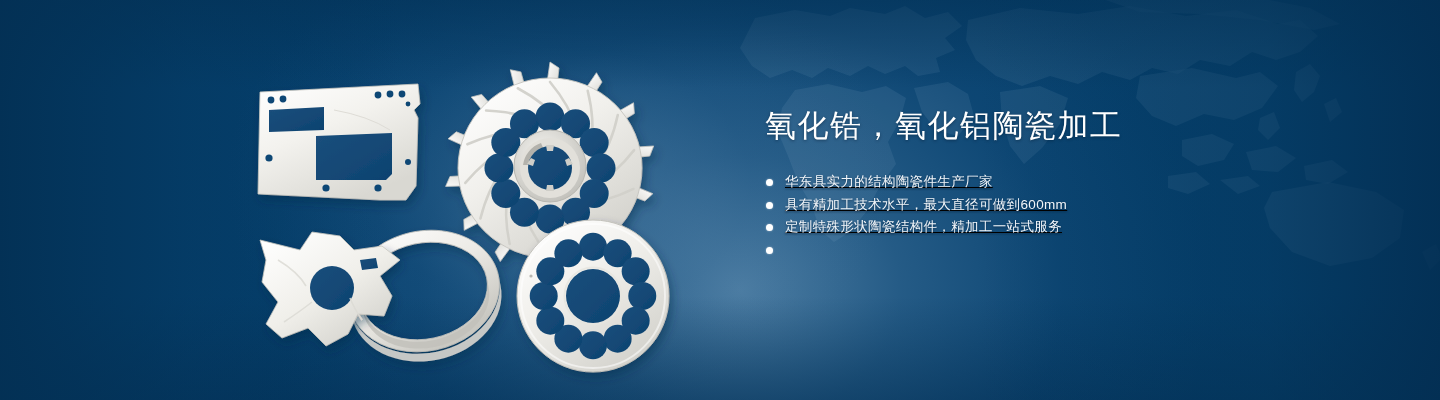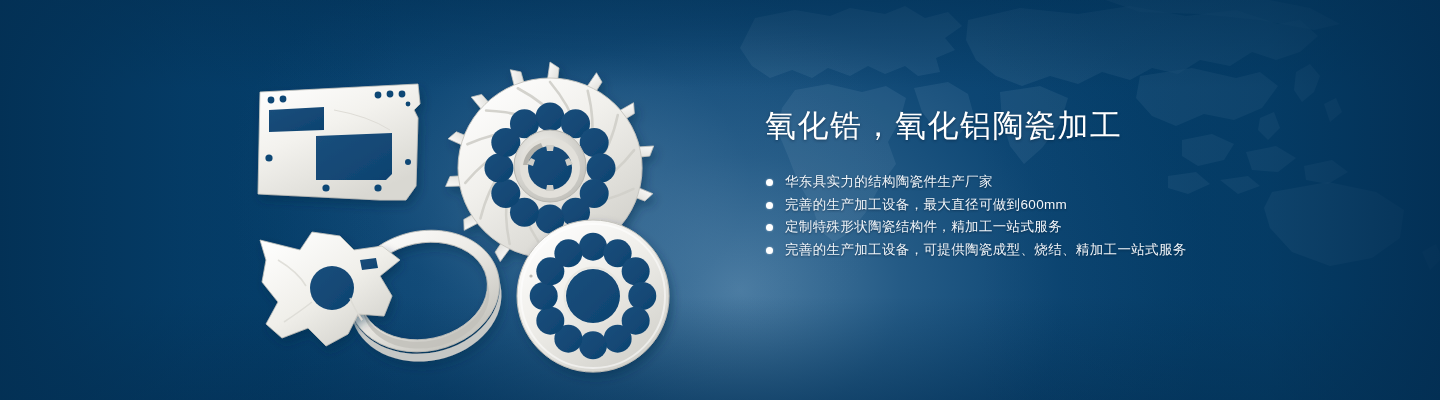--- a/index.html
+++ b/index.html
@@ -68,20 +68,21 @@
     font-size: 31px;
     line-height: 44px;
     letter-spacing: 1.5px;
     font-weight: 400;
     text-shadow: 0 1px 3px rgba(0,20,40,0.45);
     white-space: nowrap;
   }
   .bullets {
     list-style: none;
     margin-top: 23px;
+    text-decoration: underline;
   }
   .bullets li {
     position: relative;
     padding-left: 20px;
     color: #f2f6fa;
     font-size: 13.5px;
     line-height: 22.6px;
     letter-spacing: 0.35px;
     white-space: nowrap;
     text-shadow: 0 1px 2px rgba(0,20,40,0.5);
@@ -346,26 +347,25 @@
 
   <div class="copy">
     <h1 class="headline">氧化锆，氧化铝陶瓷加工</h1>
     <ul class="bullets">
       <li>
         <span class="dot"></span>
         <span>华东具实力的结构陶瓷件生产厂家</span>
       </li>
       <li>
         <span class="dot"></span>
-        <span>完善的生产加工设备，最大直径可做到600mm</span>
+        <span>具有精加工技术水平，最大直径可做到600mm</span>
       </li>
       <li>
         <span class="dot"></span>
         <span>定制特殊形状陶瓷结构件，精加工一站式服务</span>
       </li>
       <li>
         <span class="dot"></span>
-        <span>完善的生产加工设备，可提供陶瓷成型、烧结、精加工一站式服务</span>
       </li>
     </ul>
   </div>
 
 </div>
 
 </body></html>

